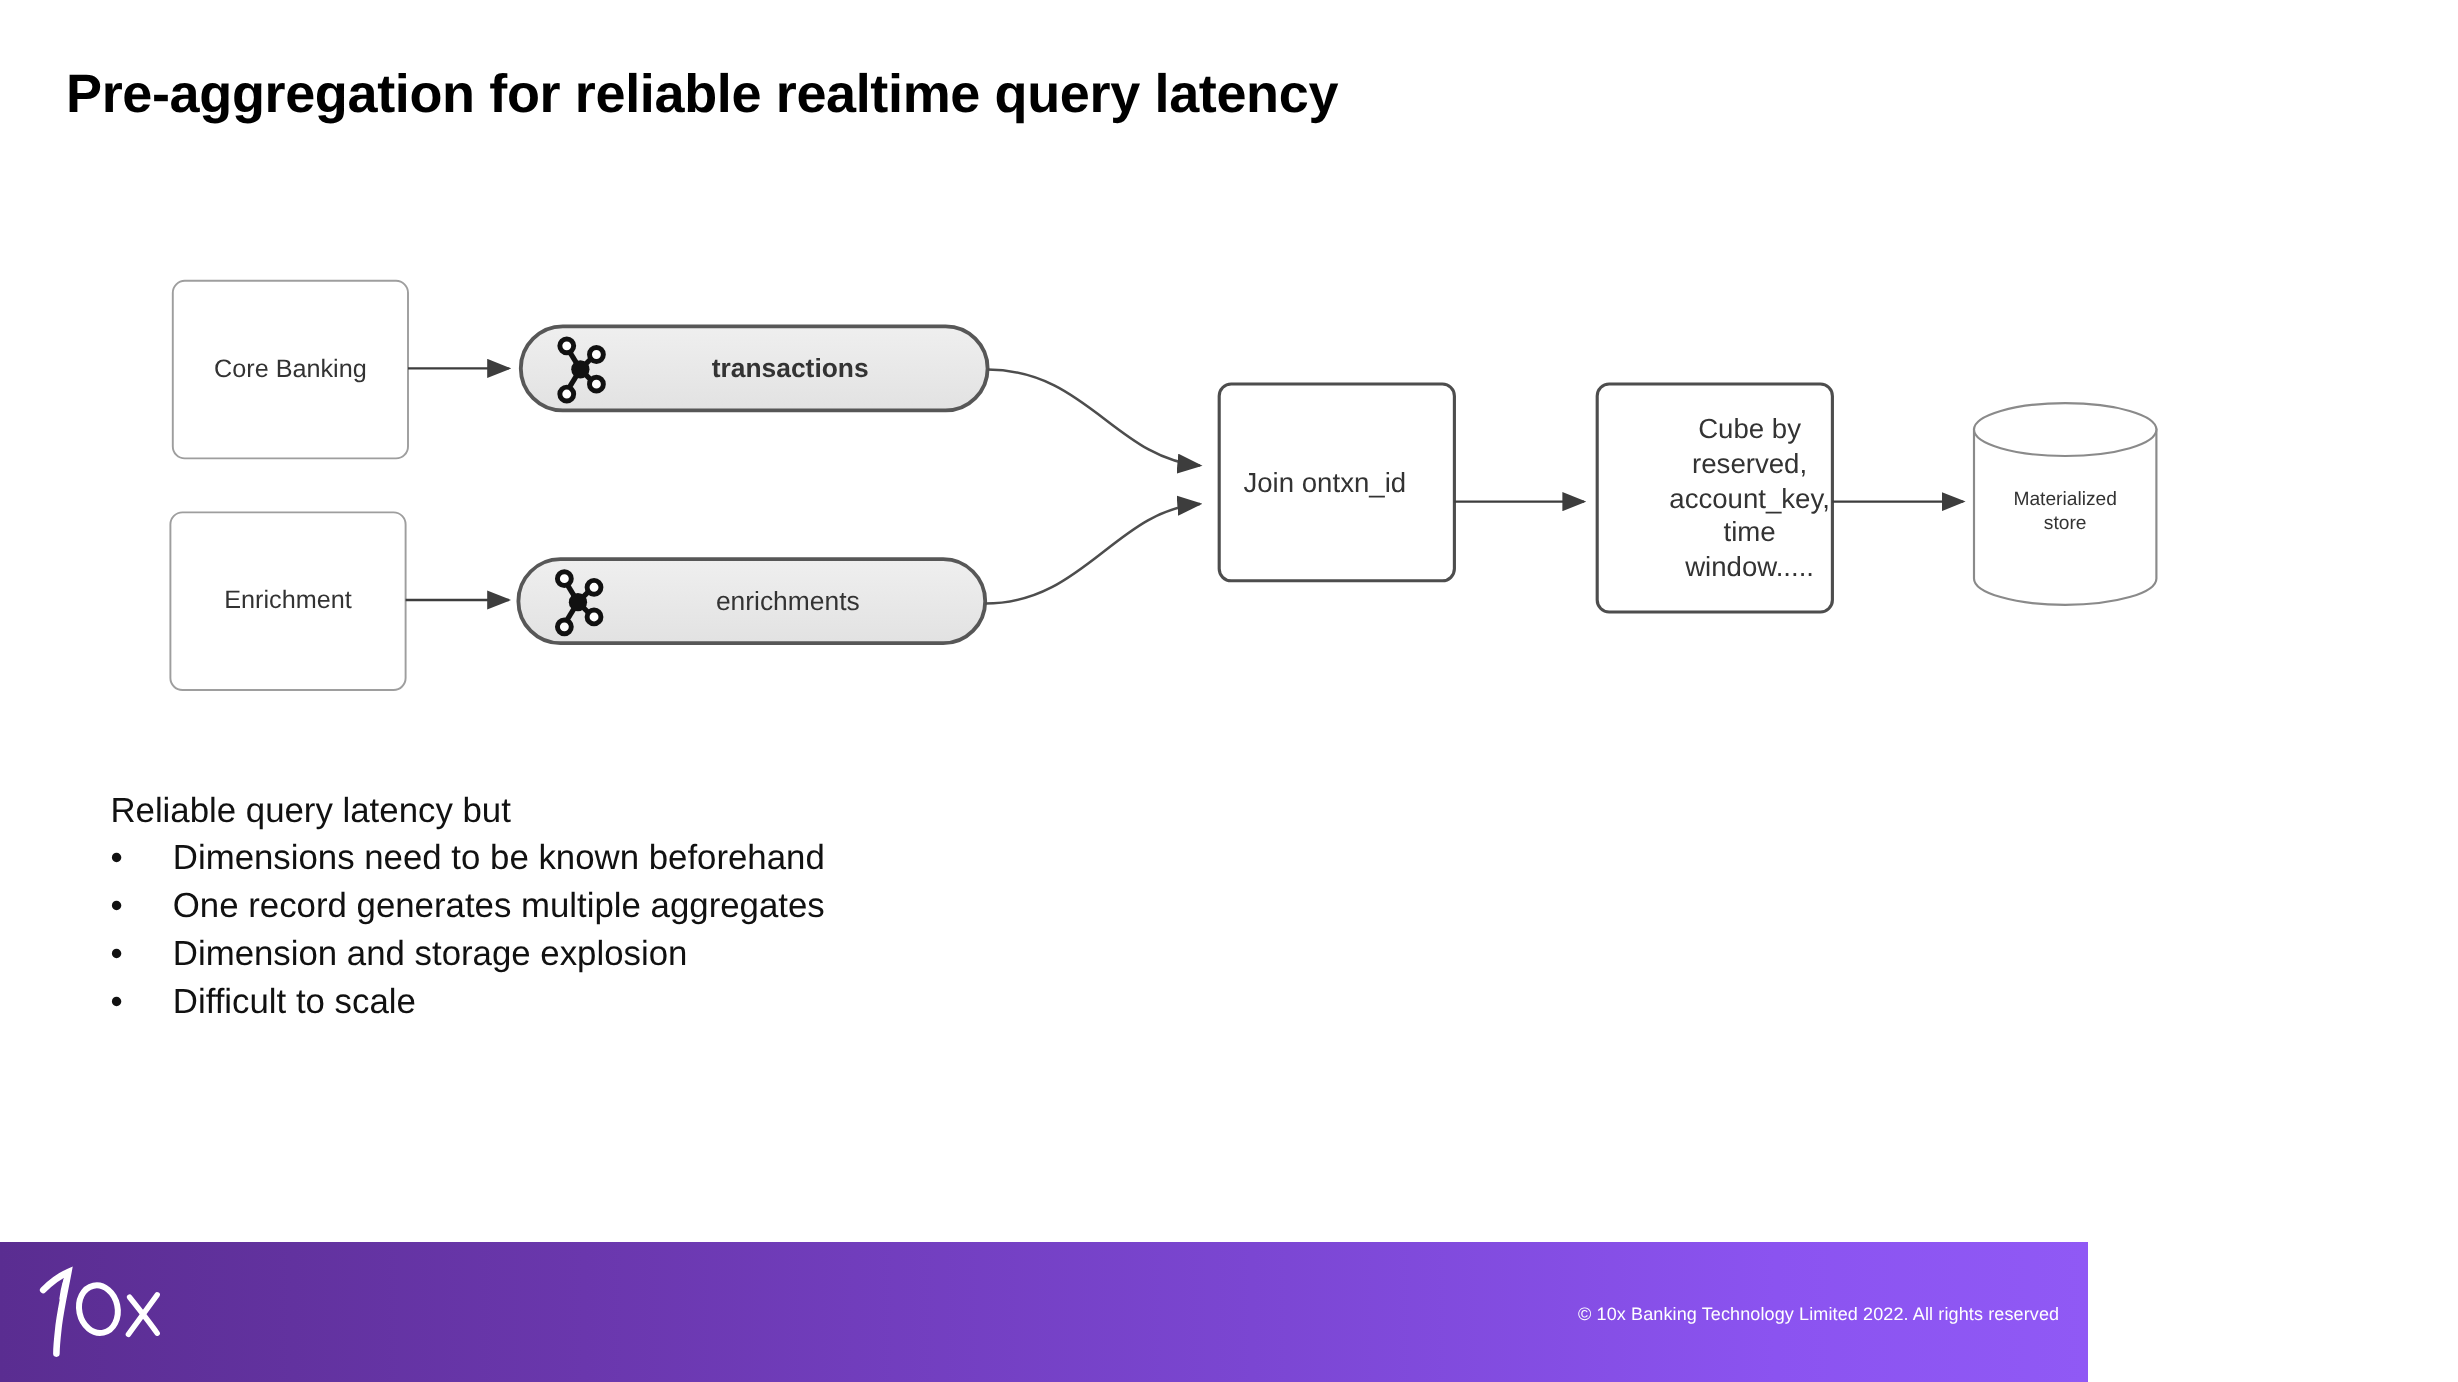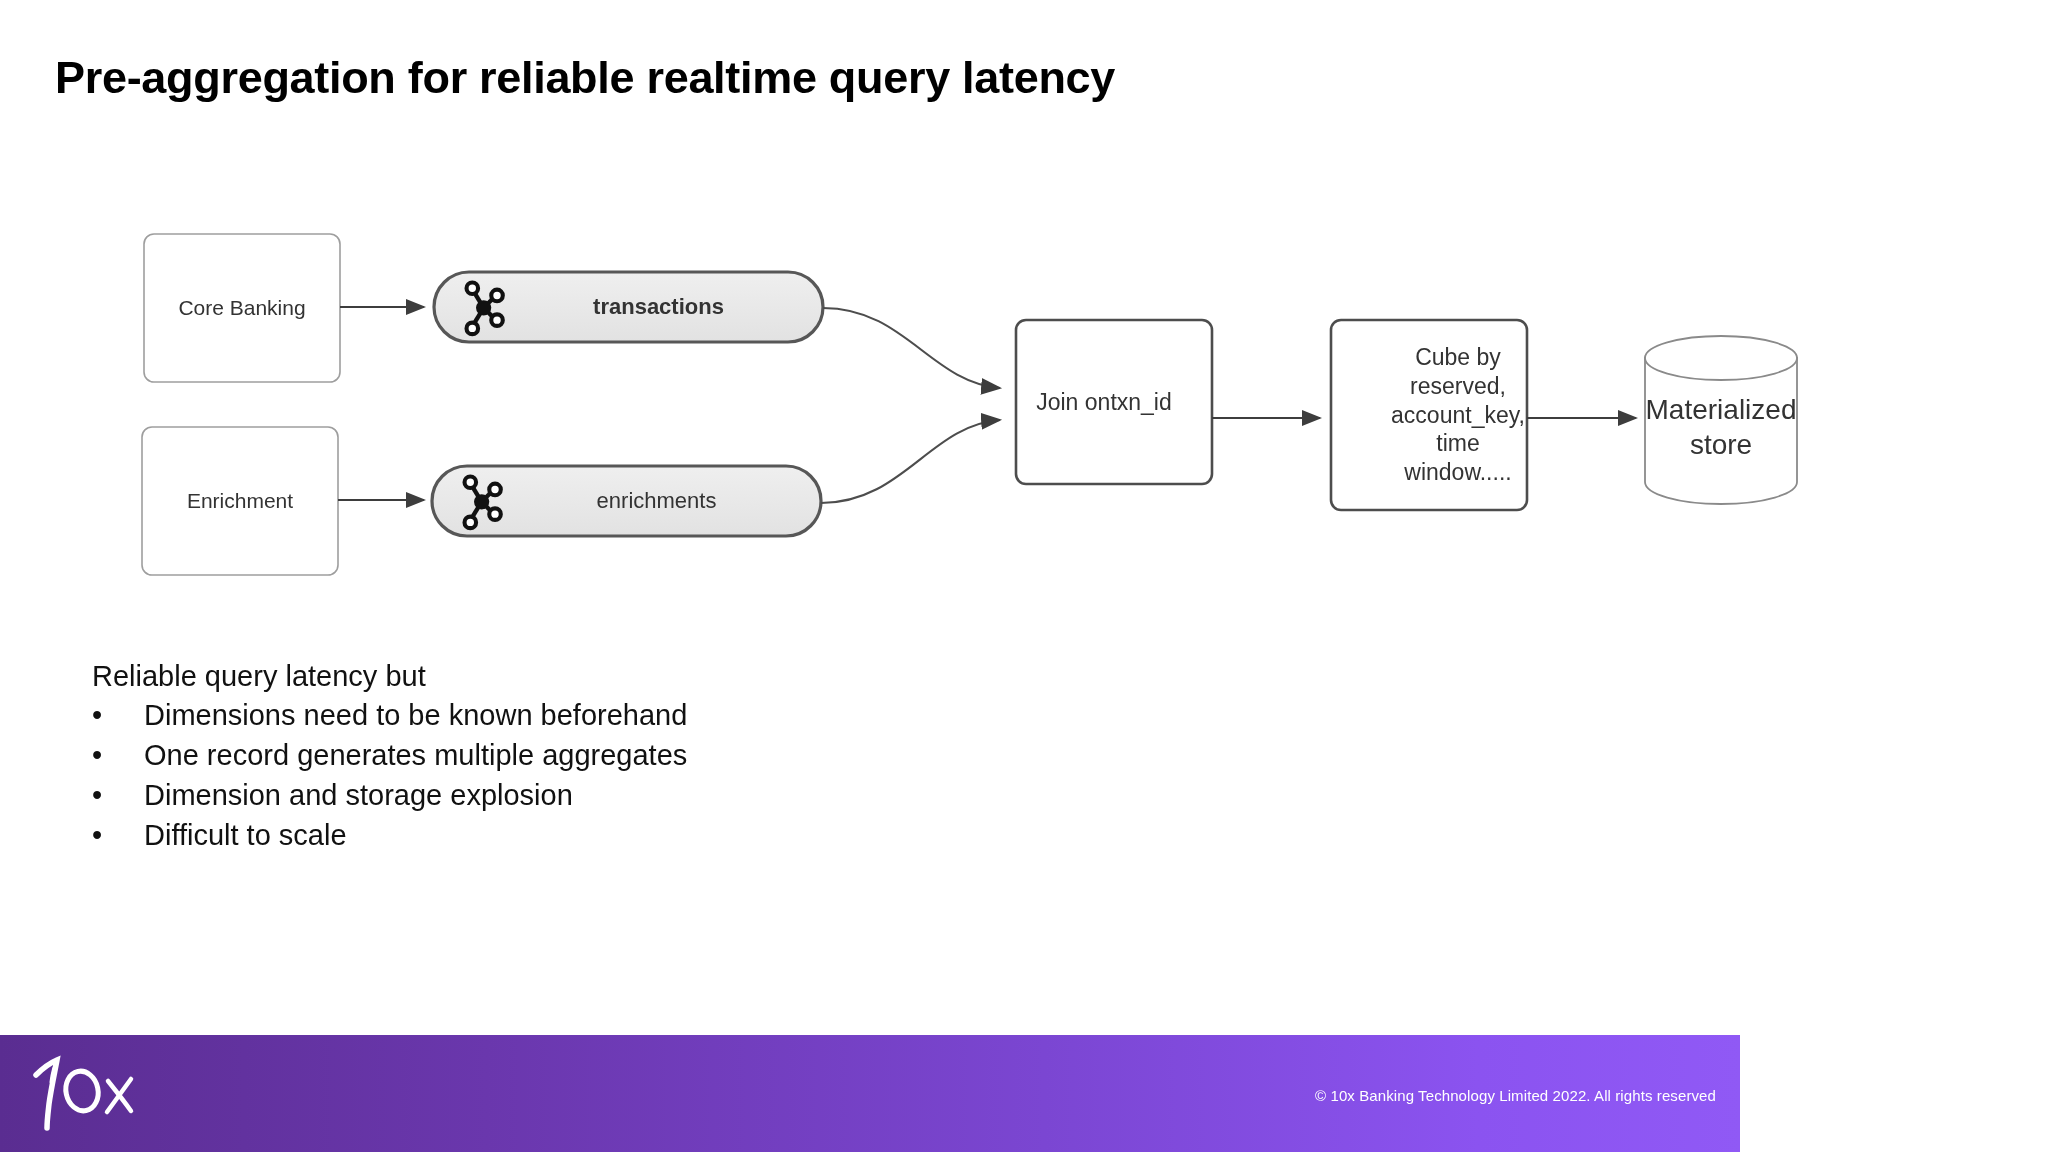--- a/index.html
+++ b/index.html
@@ -46,21 +46,21 @@
     align-items: center;
     justify-content: center;
     text-align: center;
     font-family: "Liberation Sans", sans-serif;
     color: #333333;
     line-height: 1.25;
   }
   .src-label { font-size: 21px; }
   .pill-label { font-size: 22px; }
   .proc-label { font-size: 23px; }
-  .store-label { font-size: 28px; }
+  .store-label { font-size: 16px; }
 
   
   .bullets {
     position: absolute;
     left: 92px;
     top: 662px;
     font-size: 29px;
     color: #111111;
     line-height: 1.0;
   }

